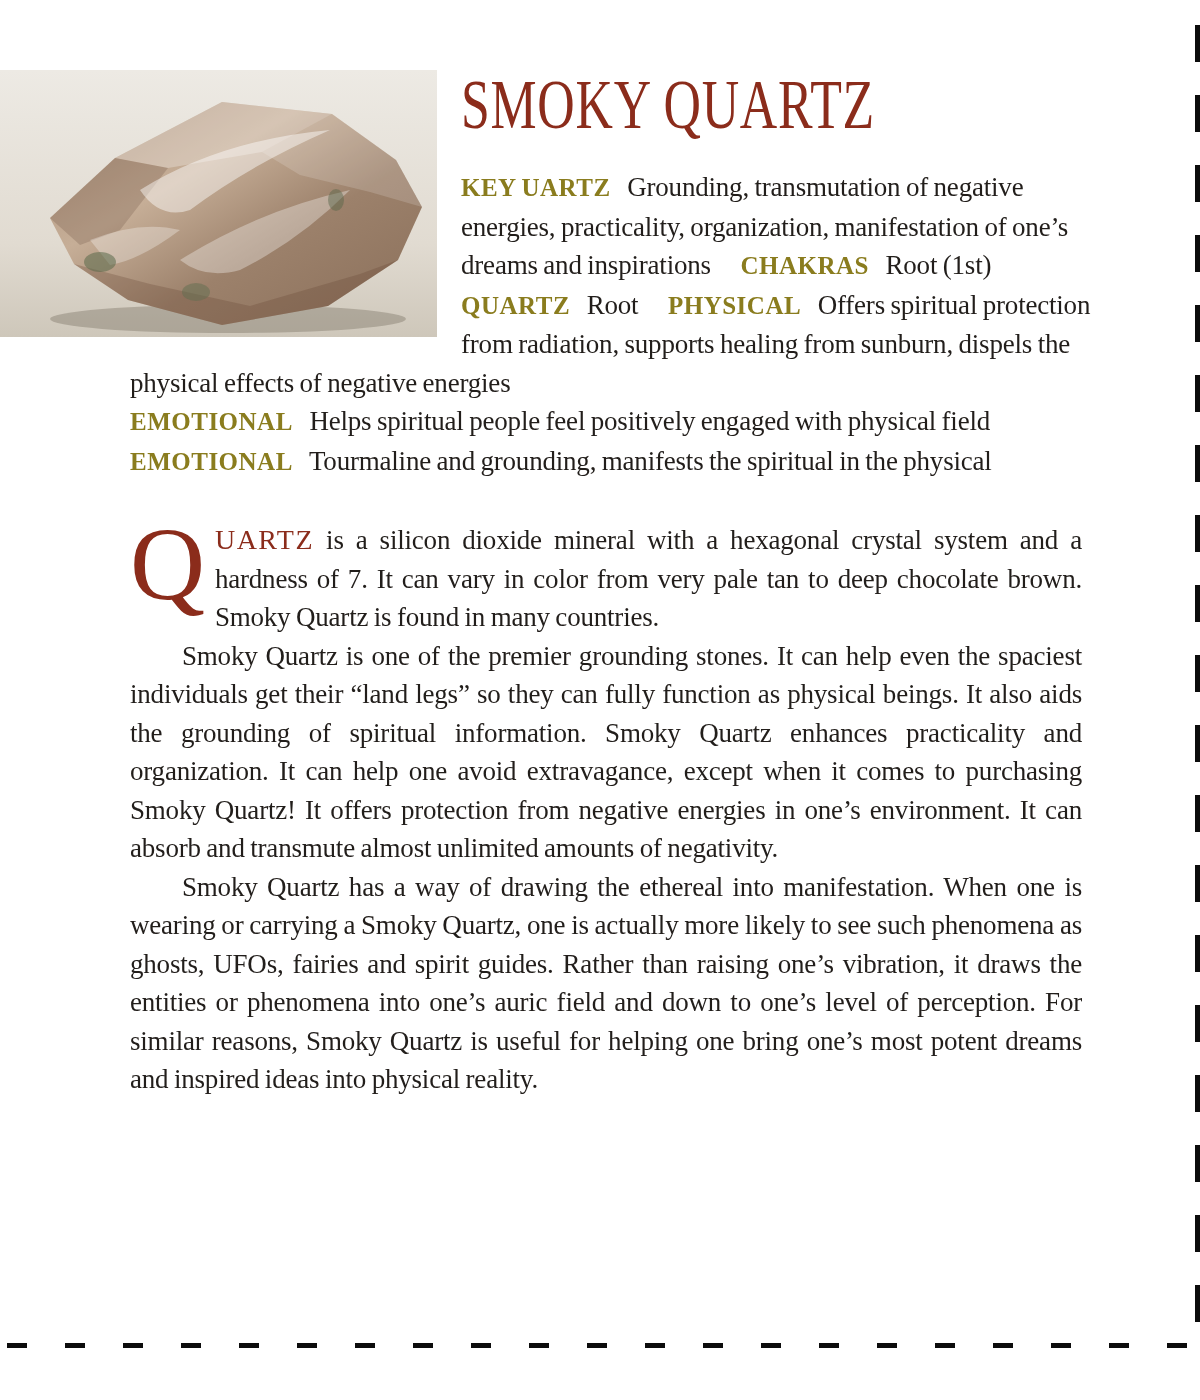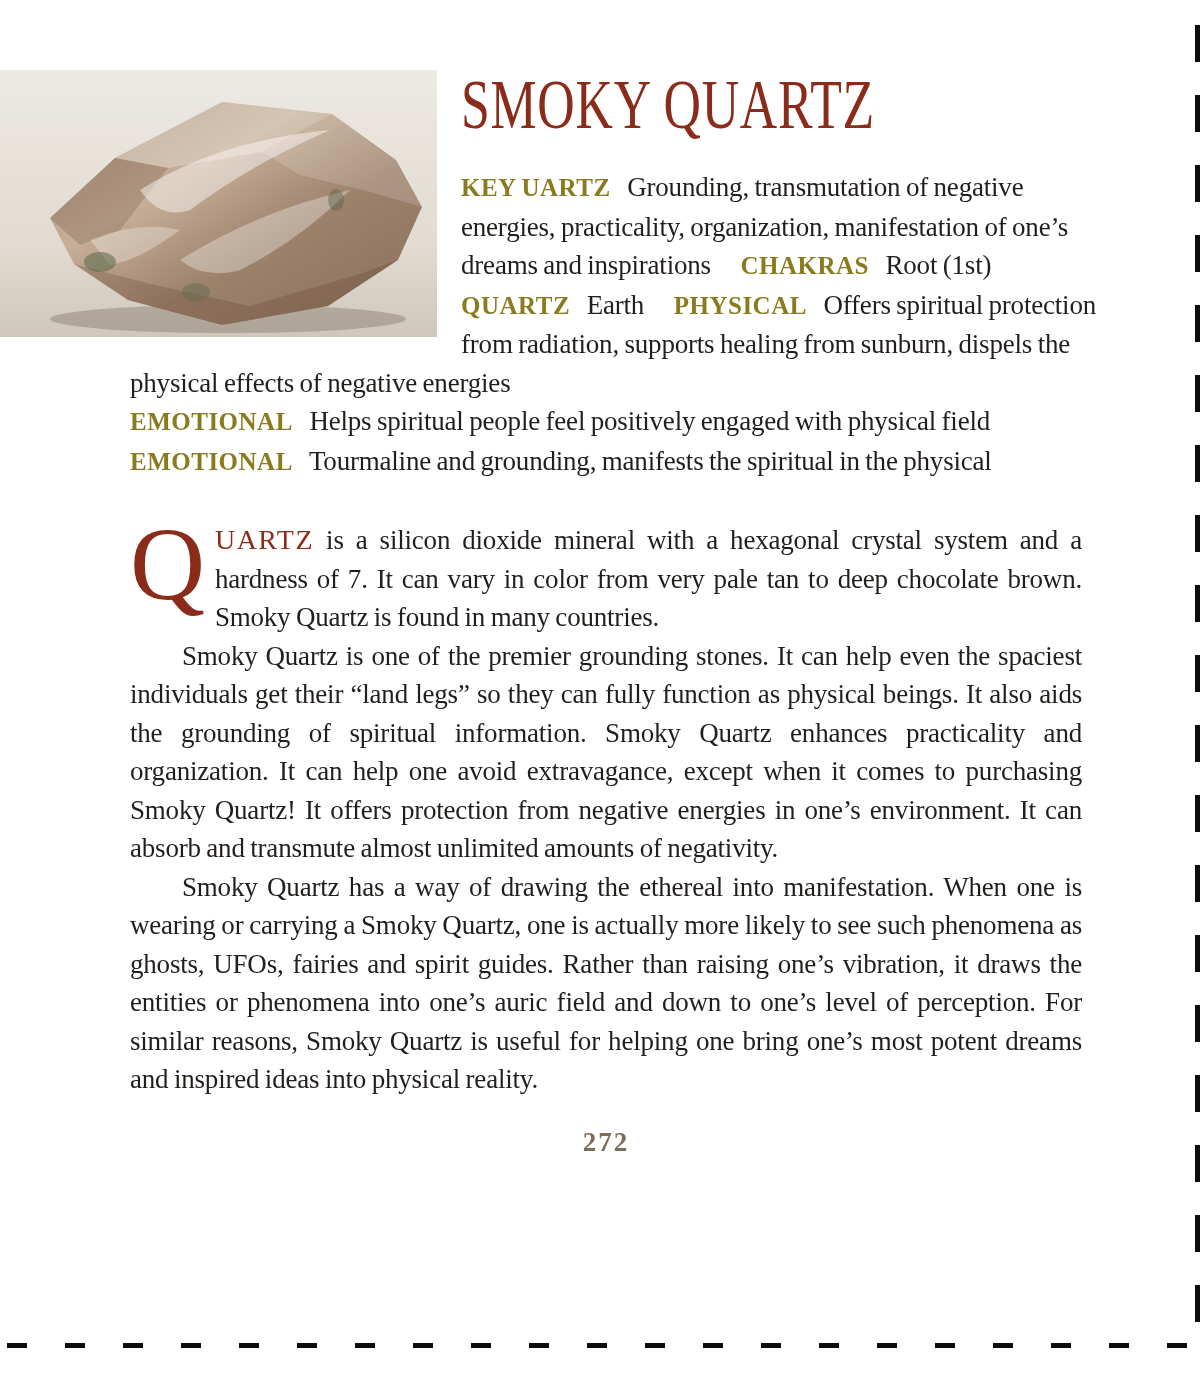--- a/index.html
+++ b/index.html
@@ -155,35 +155,34 @@
 
     <h1 class="title"><span class="title-inner">SMOKY QUARTZ</span></h1>
 
     <p class="attributes">
       <span class="label">KEY UARTZ</span>
       <span>Grounding, transmutation of negative energies, practicality, organization, manifestation of one’s dreams and inspirations</span>
       <span class="label mid">CHAKRAS</span>
       <span>Root (1st)</span>
       <br>
       <span class="label">QUARTZ</span>
-      <span>Earth</span>
+      <span>Root</span>
       <span class="label mid">PHYSICAL</span>
       <span>Offers spiritual protection from radiation, supports healing from sunburn, dispels the physical effects of negative energies</span>
       <br>
       <span class="label">EMOTIONAL</span>
       <span>Helps spiritual people feel positively engaged with physical field</span>
       <br>
       <span class="label">EMOTIONAL</span>
       <span>Tourmaline and grounding, manifests the spiritual in the physical</span>
     </p>
 
     <div class="body">
       <p><span class="dropcap">Q</span><span class="lead-caps">UARTZ</span><span> is a silicon dioxide mineral with a hexagonal crystal system and a hardness of 7. It can vary in color from very pale tan to deep chocolate brown. Smoky Quartz is found in many countries.</span></p>
       <p class="indent">Smoky Quartz is one of the premier grounding stones. It can help even the spaciest individuals get their “land legs” so they can fully function as physical beings. It also aids the grounding of spiritual information. Smoky Quartz enhances practicality and organization. It can help one avoid extravagance, except when it comes to purchasing Smoky Quartz! It offers protection from negative energies in one’s environment. It can absorb and transmute almost unlimited amounts of negativity.</p>
       <p class="indent">Smoky Quartz has a way of drawing the ethereal into manifestation. When one is wearing or carrying a Smoky Quartz, one is actually more likely to see such phenomena as ghosts, UFOs, fairies and spirit guides. Rather than raising one’s vibration, it draws the entities or phenomena into one’s auric field and down to one’s level of perception. For similar reasons, Smoky Quartz is useful for helping one bring one’s most potent dreams and inspired ideas into physical reality.</p>
     </div>
 
-    <div class="page-number">272</div>
   </div>
 
   <div class="edge-marks-right"></div>
   <div class="edge-marks-bottom"></div>
 </div>
 
 </body></html>

